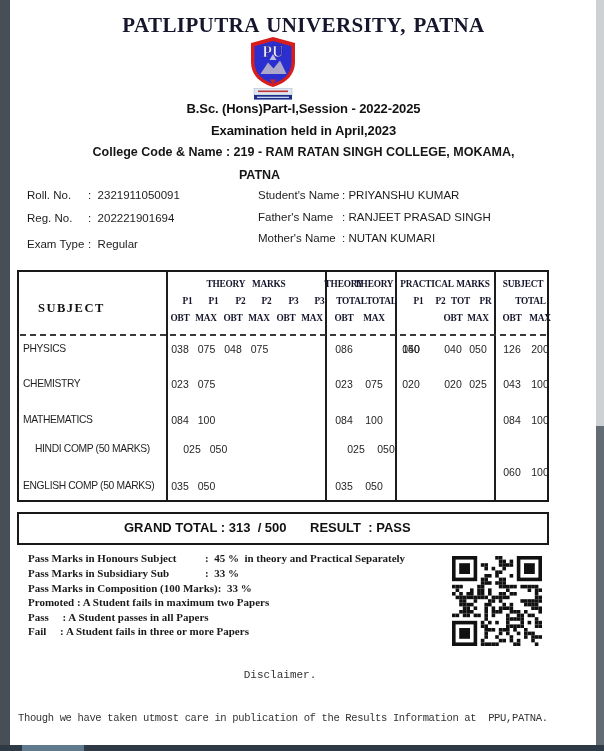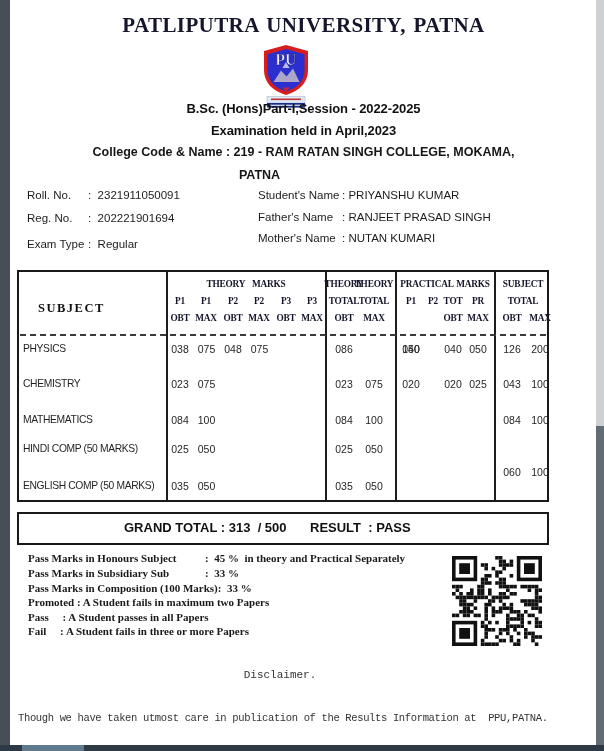--- a/index.html
+++ b/index.html
@@ -31,21 +31,21 @@
   .ilab.w2 { width:84px; }
 
   
   .mtable { position:absolute; left:17px; top:270px; width:532px; height:232px;
             border:2px solid #191919; background:#fff; }
   .vl   { position:absolute; top:0; bottom:0; width:2px; background:#1d1d1d; }
   .dash { position:absolute; left:1px; right:1px; top:62px; border-top:2px dashed #3a3a3a; }
   .hc   { position:absolute; transform:translateX(-50%); white-space:nowrap;
           font-family:"Liberation Serif", serif; font-weight:700; font-size:9.3px;
           letter-spacing:-.2px; color:#14142a; }
-  .hr1 .hc { top:7px; } .hr2 .hc { top:24px; } .hr3 .hc { top:41px; }
+  .hr1 .hc { top:7px; } .hr2 .hc { top:24px;padding-left:15px; } .hr3 .hc { top:41px; }
   .gsp { word-spacing:5px; }
   .subject-h { position:absolute; left:19px; top:29px; font-family:"Liberation Serif", serif;
                font-weight:700; font-size:12.5px; letter-spacing:1.5px; color:#111; }
   .trow { position:absolute; left:0; width:532px; height:16px; }
   .val  { position:absolute; transform:translateX(-50%); font-size:10.5px; color:#1f1f1f; white-space:nowrap; }
   .subj { position:absolute; font-size:10.3px; letter-spacing:-.35px; color:#1f1f1f; white-space:nowrap; }
   .combined .val { font-size:10.5px; }
 
   
   .grand { position:absolute; left:17px; top:512px; width:532px; height:33px; border:2px solid #191919; }
@@ -67,21 +67,21 @@
   .disc-body  { position:absolute; left:18px; top:683px; font-family:"Liberation Mono", monospace;
                 font-size:10.5px; letter-spacing:-.35px; line-height:14.2px; color:#343434; white-space:pre; }
 </style>
 </head>
 <body>
 
 <div id="screen">
 
   <div class="ctr title">PATLIPUTRA UNIVERSITY, PATNA</div>
 
-  <div style="position:absolute; left:260px; top:36px; width:52px; height:64px;margin-top:8px;">
+  <div style="position:absolute; left:247px; top:36px; width:52px; height:64px;">
     <svg width="52" height="64" viewBox="0 0 52 64">
       <path d="M26 1 L48 7 L48 26 C48 39 39 47 26 51 C13 47 4 39 4 26 L4 7 Z" fill="#d81d1d"></path>
       <path d="M26 5 L44.5 10.2 L44.5 26 C44.5 37 37 44.3 26 47.4 C15 44.3 7.5 37 7.5 26 L7.5 10.2 Z" fill="#2b2fd0"></path>
       <path d="M13.5 38 L21 26.5 L26.5 32.5 L33 24.5 L39.5 38 Z" fill="#b9b4c9" opacity="0.9"></path>
       <path d="M22.5 24 L26 18 L29.5 24 Z" fill="#d8d4e8" opacity="0.85"></path>
       <text x="26" y="20.5" text-anchor="middle" font-family="Liberation Serif, serif" font-weight="bold" font-size="16" fill="#efeaff" stroke="#151580" stroke-width="0.6">PU</text>
       <path d="M22.5 43.5 h7 l-3.5 4.5 Z" fill="#cc2424"></path>
       <rect x="7" y="52.5" width="38" height="6.5" fill="#dfe7f2" stroke="#9fb3c6" stroke-width="0.5"></rect>
       <rect x="11" y="54.5" width="30" height="1.6" fill="#c23333"></rect>
       <rect x="7" y="59" width="38" height="4.6" fill="#1b2f8a"></rect>
@@ -183,21 +183,21 @@
       </div>
       <div class="trow" style="top: 142px; padding-left: 31px;">
         <span class="subj" style="left: 4px;">MATHEMATICS</span>
         <span class="val" style="left: 161px;">084</span>
         <span class="val" style="left: 187.5px;">100</span>
         <span class="val" style="left: 325px;">084</span>
         <span class="val" style="left: 355px;">100</span>
         <span class="val" style="left: 493px;">084</span>
         <span class="val" style="left: 521px;">100</span>
       </div>
-      <div class="trow" style="top: 171px;">
+      <div class="trow" style="top: 171px; margin-left: 12px;">
         <span class="subj" style="left: 4px;">HINDI COMP (50 MARKS)</span>
         <span class="val" style="left: 161px;">025</span>
         <span class="val" style="left: 187.5px;">050</span>
         <span class="val" style="left: 325px;">025</span>
         <span class="val" style="left: 355px;">050</span>
       </div>
       <div class="trow" style="top: 208px;">
         <span class="subj" style="left: 4px;">ENGLISH COMP (50 MARKS)</span>
         <span class="val" style="left: 161px;">035</span>
         <span class="val" style="left: 187.5px;">050</span>

